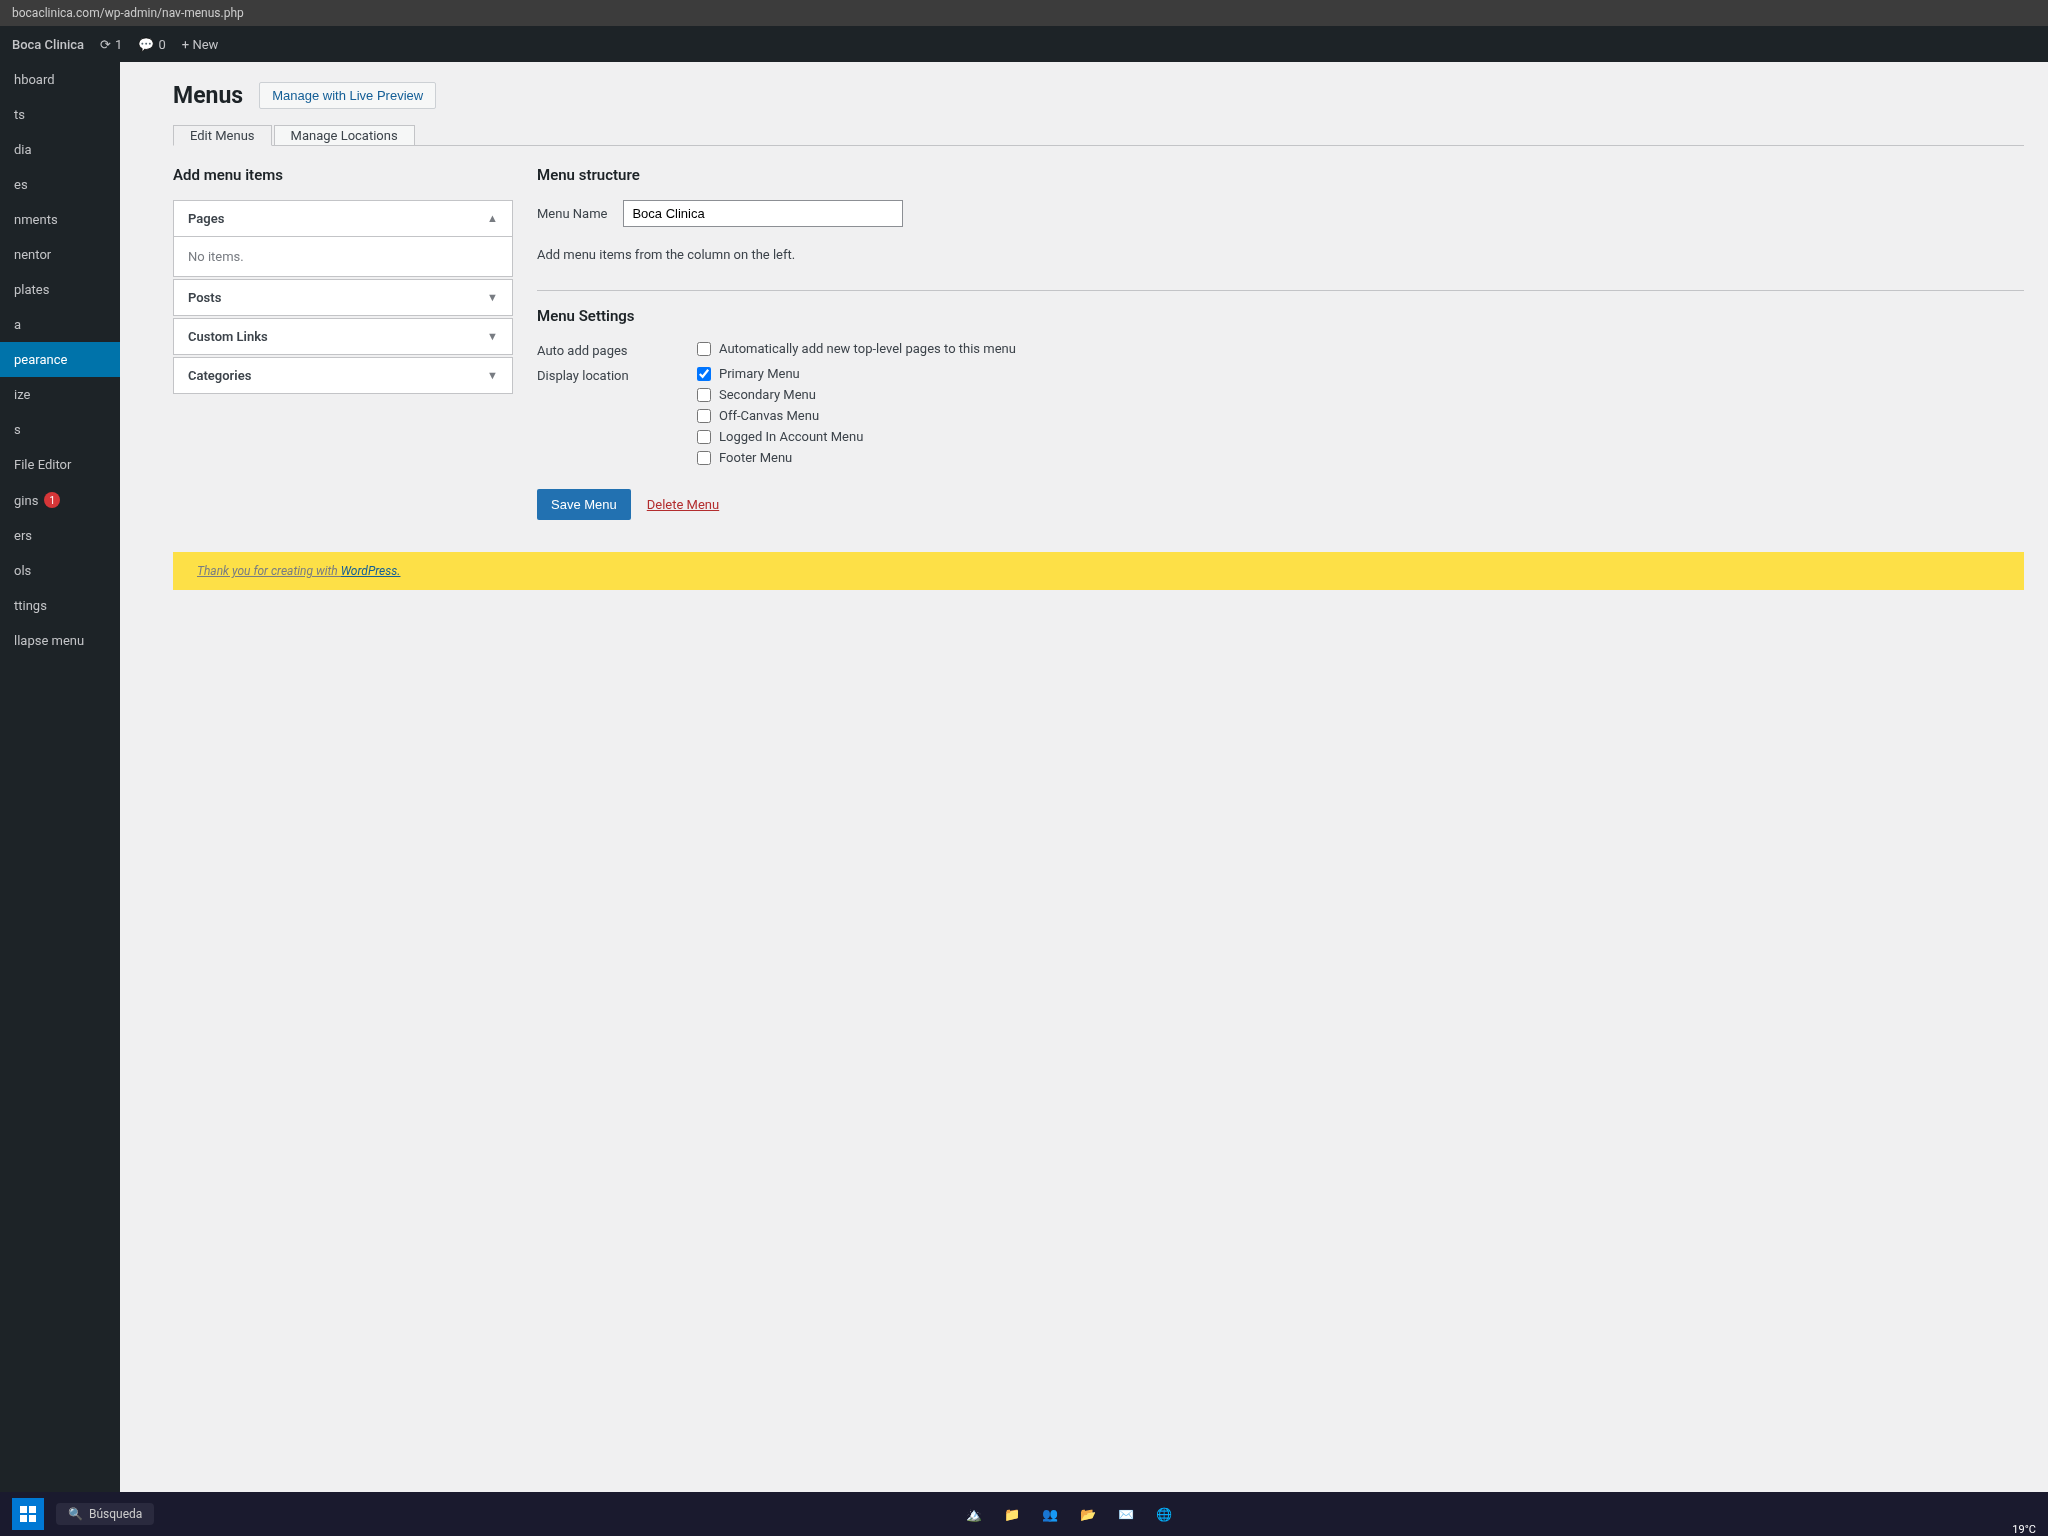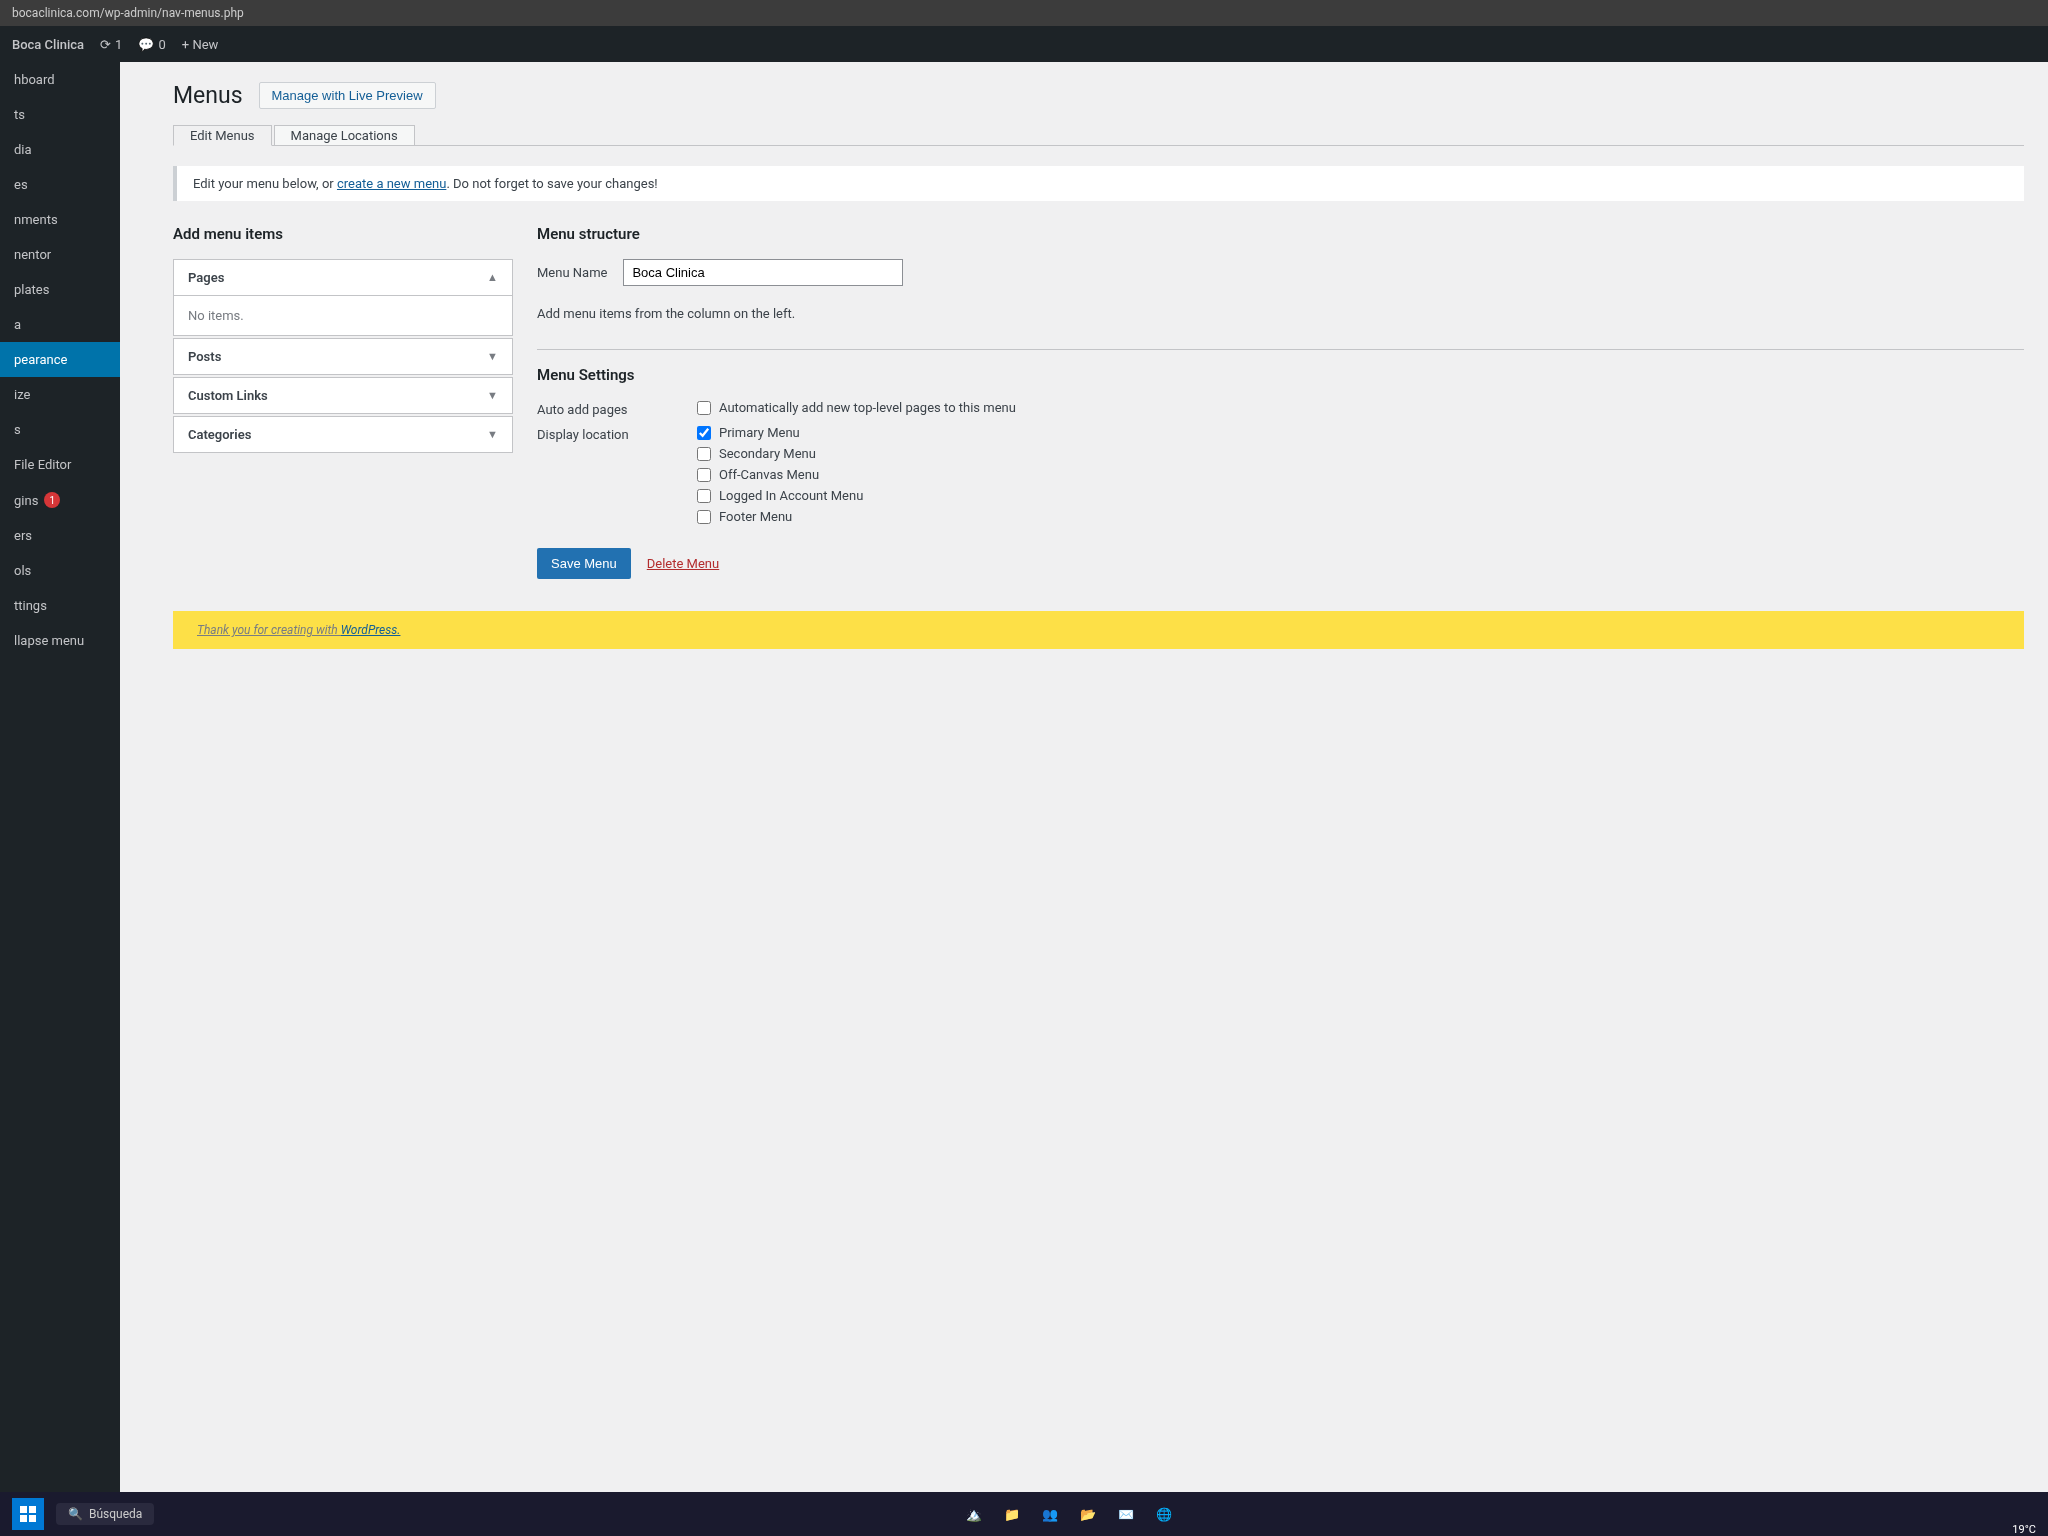--- a/index.html
+++ b/index.html
@@ -58,21 +58,21 @@
 
     
     .page-header {
       display: flex;
       align-items: center;
       gap: 16px;
       margin-bottom: 16px;
     }
     .page-title {
       font-size: 23px;
-      font-weight: 400;
+      font-weight: 700;
       color: #1d2327;
     }
     .live-preview-btn {
       background: #f6f7f7;
       border: 1px solid #ccd0d4;
       color: #135e96;
       padding: 5px 12px;
       cursor: pointer;
       font-size: 13px;
       border-radius: 2px;
@@ -326,23 +326,20 @@
     <div class="page-header">
       <h1 class="page-title">Menus</h1>
       <button class="live-preview-btn">Manage with Live Preview</button>
     </div>
 
     <div class="tabs">
       <div class="tab active">Edit Menus</div>
       <div class="tab">Manage Locations</div>
     </div>
 
-    <div class="notice">
-      <span>Edit your menu below, or </span><a href="#">create a new menu</a><span>. Do not forget to save your changes!</span>
-    </div>
 
     <div class="two-col">
 
       <div class="left-panel">
         <h2 class="section-title">Add menu items</h2>
 
         <div class="accordion-item">
           <div class="accordion-header">
             <span>Pages</span>
             <span class="arrow">▲</span>

